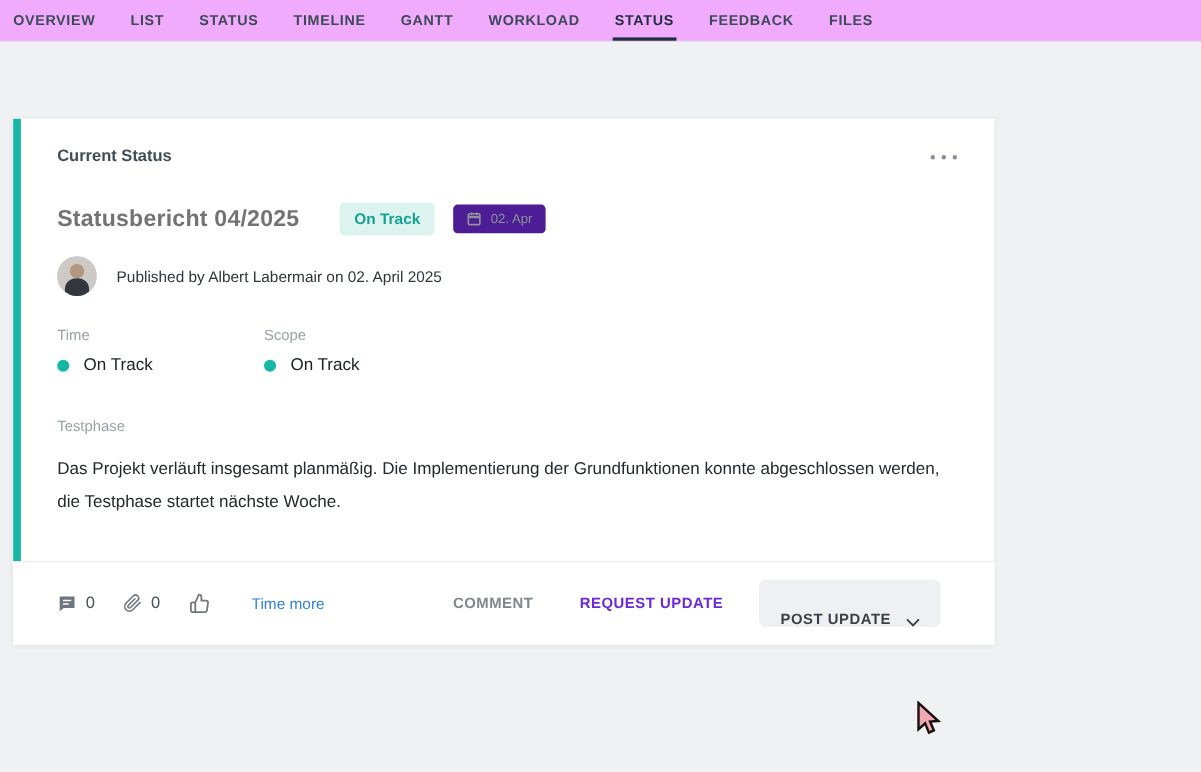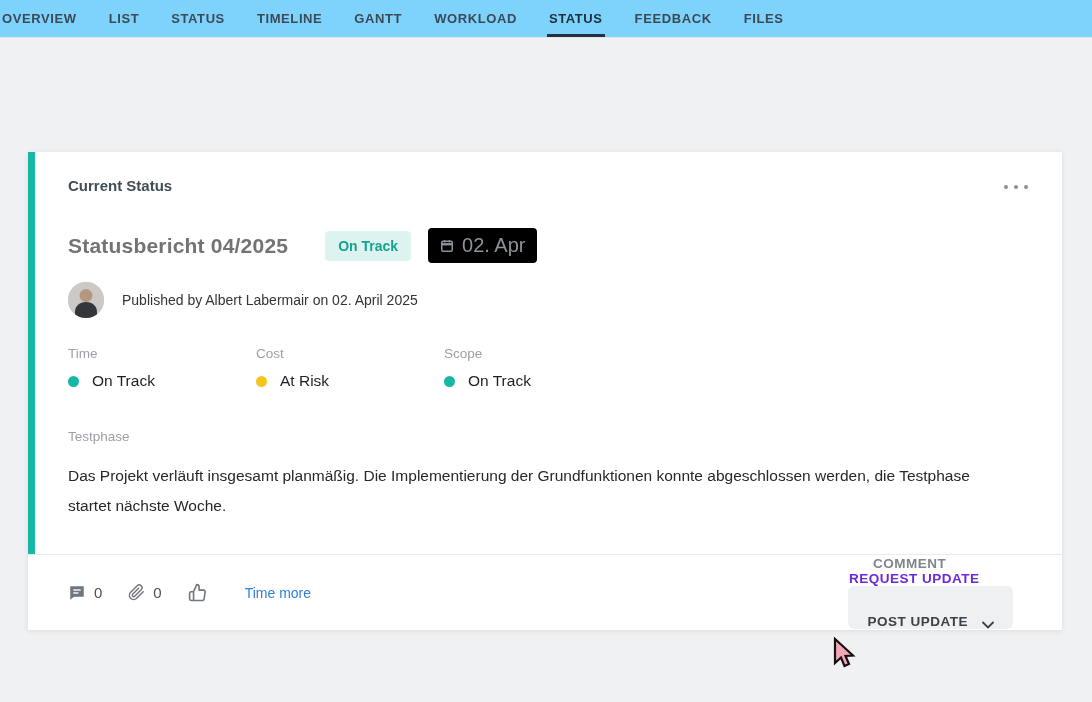--- a/index.html
+++ b/index.html
@@ -8,24 +8,25 @@
     font-family:"Liberation Sans", sans-serif;
     background:#f0f1f3;
     position:relative;
     overflow:hidden;
     color:#21262b;
   }
 
   
   .navbar {
     height:38px;
-    background:#7dd3fc;
+    background:#f0abfc;
     border-bottom:1px solid #e2e4e7;
     display:flex;
     align-items:stretch;
+    padding-left:10px;
   }
   .tab {
     display:flex;
     align-items:center;
     margin-right:28px;
     padding:3px 2px 0 2px;
     font-size:13px;
     font-weight:600;
     letter-spacing:.6px;
     color:#3d4956;
@@ -35,25 +36,24 @@
   }
   .tab.active {
     color:#1f2d3c;
     font-weight:700;
     border-bottom-color:#22303f;
   }
 
   
   .card {
     position:absolute;
-    left:28px; top:108px;
-    width:1034px;
+    left:12px; top:108px;
+    width:892px;
     background:#ffffff;
     box-shadow:0 1px 5px rgba(40,50,60,.10);
-    margin-top:44px;
   }
   .card-main {
     border-left:7px solid #16b7a4;
     padding:25px 30px 28px 33px;
     min-height:402px;
   }
   .card-head-row {
     display:flex;
     justify-content:space-between;
     align-items:flex-start;
@@ -68,23 +68,23 @@
     margin-left:37px;
     background:#ddf3ef;
     color:#16a291;
     font-size:14px;
     font-weight:700;
     padding:7px 13px;
     border-radius:4px;
   }
   .date-chip {
     margin-left:17px;
-    background:#000000;
+    background:#4c1d95;
     color:#8d939a;
-    font-size:20px;
+    font-size:12px;
     padding:6px 12px;
     border-radius:4px;
     display:flex;
     align-items:center;
     gap:8px;
   }
   .date-chip svg { display:block; }
 
   .publisher-row { display:flex; align-items:center; margin-top:19px; gap:18px; }
   .avatar {
@@ -138,21 +138,21 @@
     padding:0 49px 0 40px;
     background:#fff;
   }
   .footer-left { display:flex; align-items:center; }
   .count-group { display:flex; align-items:center; gap:8px; margin-right:26px; cursor:pointer; }
   .count-num { font-size:15px; color:#4a5158; }
   .icon-gray { color:#6f767d; display:flex; }
   .thumb-btn { margin-right:38px; cursor:pointer; display:flex; }
   .show-more { font-size:14px; color:#2f80e0; cursor:pointer; }
 
-  .footer-right { display:flex; align-items:center;flex-direction:column; }
+  .footer-right { display:flex; align-items:center; }
   .text-btn {
     font-size:13.5px;
     font-weight:700;
     letter-spacing:.5px;
     cursor:pointer;
     background:none; border:none;
     font-family:"Liberation Sans", sans-serif;
   }
   .btn-comment { color:#7f868d; margin-right:42px; }
   .btn-request { color:#6d28d9; margin-right:33px; }
@@ -225,27 +225,20 @@
 
     <div class="metrics-row">
       <div class="metric">
         <div class="metric-label">Time</div>
         <div class="metric-value">
           <span class="status-dot" style="background: rgb(20, 184, 164);"></span>
           <span>On Track</span>
         </div>
       </div>
       <div class="metric">
-        <div class="metric-label">Cost</div>
-        <div class="metric-value">
-          <span class="status-dot" style="background: rgb(246, 197, 29);"></span>
-          <span>At Risk</span>
-        </div>
-      </div>
-      <div class="metric">
         <div class="metric-label">Scope</div>
         <div class="metric-value">
           <span class="status-dot" style="background: rgb(20, 184, 164);"></span>
           <span>On Track</span>
         </div>
       </div>
     </div>
 
     <div class="comments-block">
       <div class="comments-label">Testphase</div>

